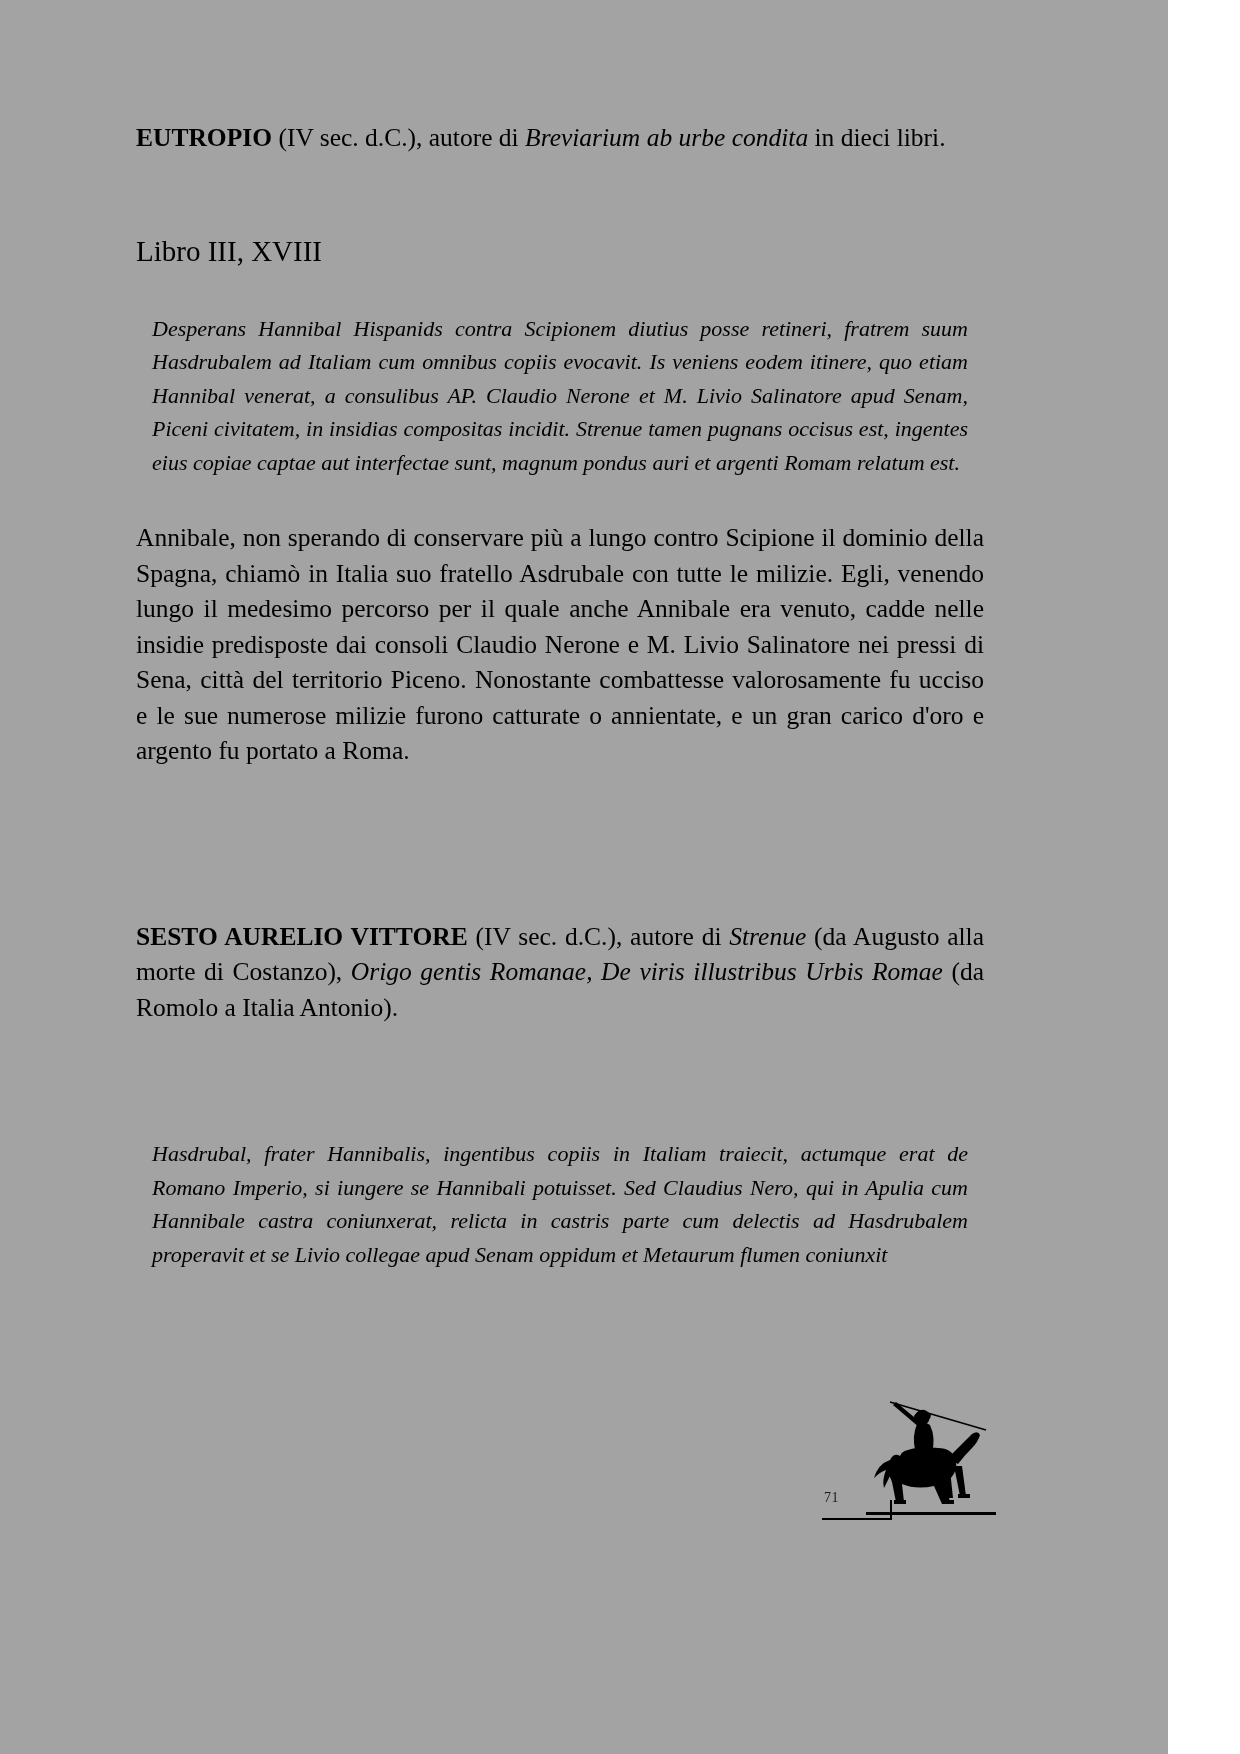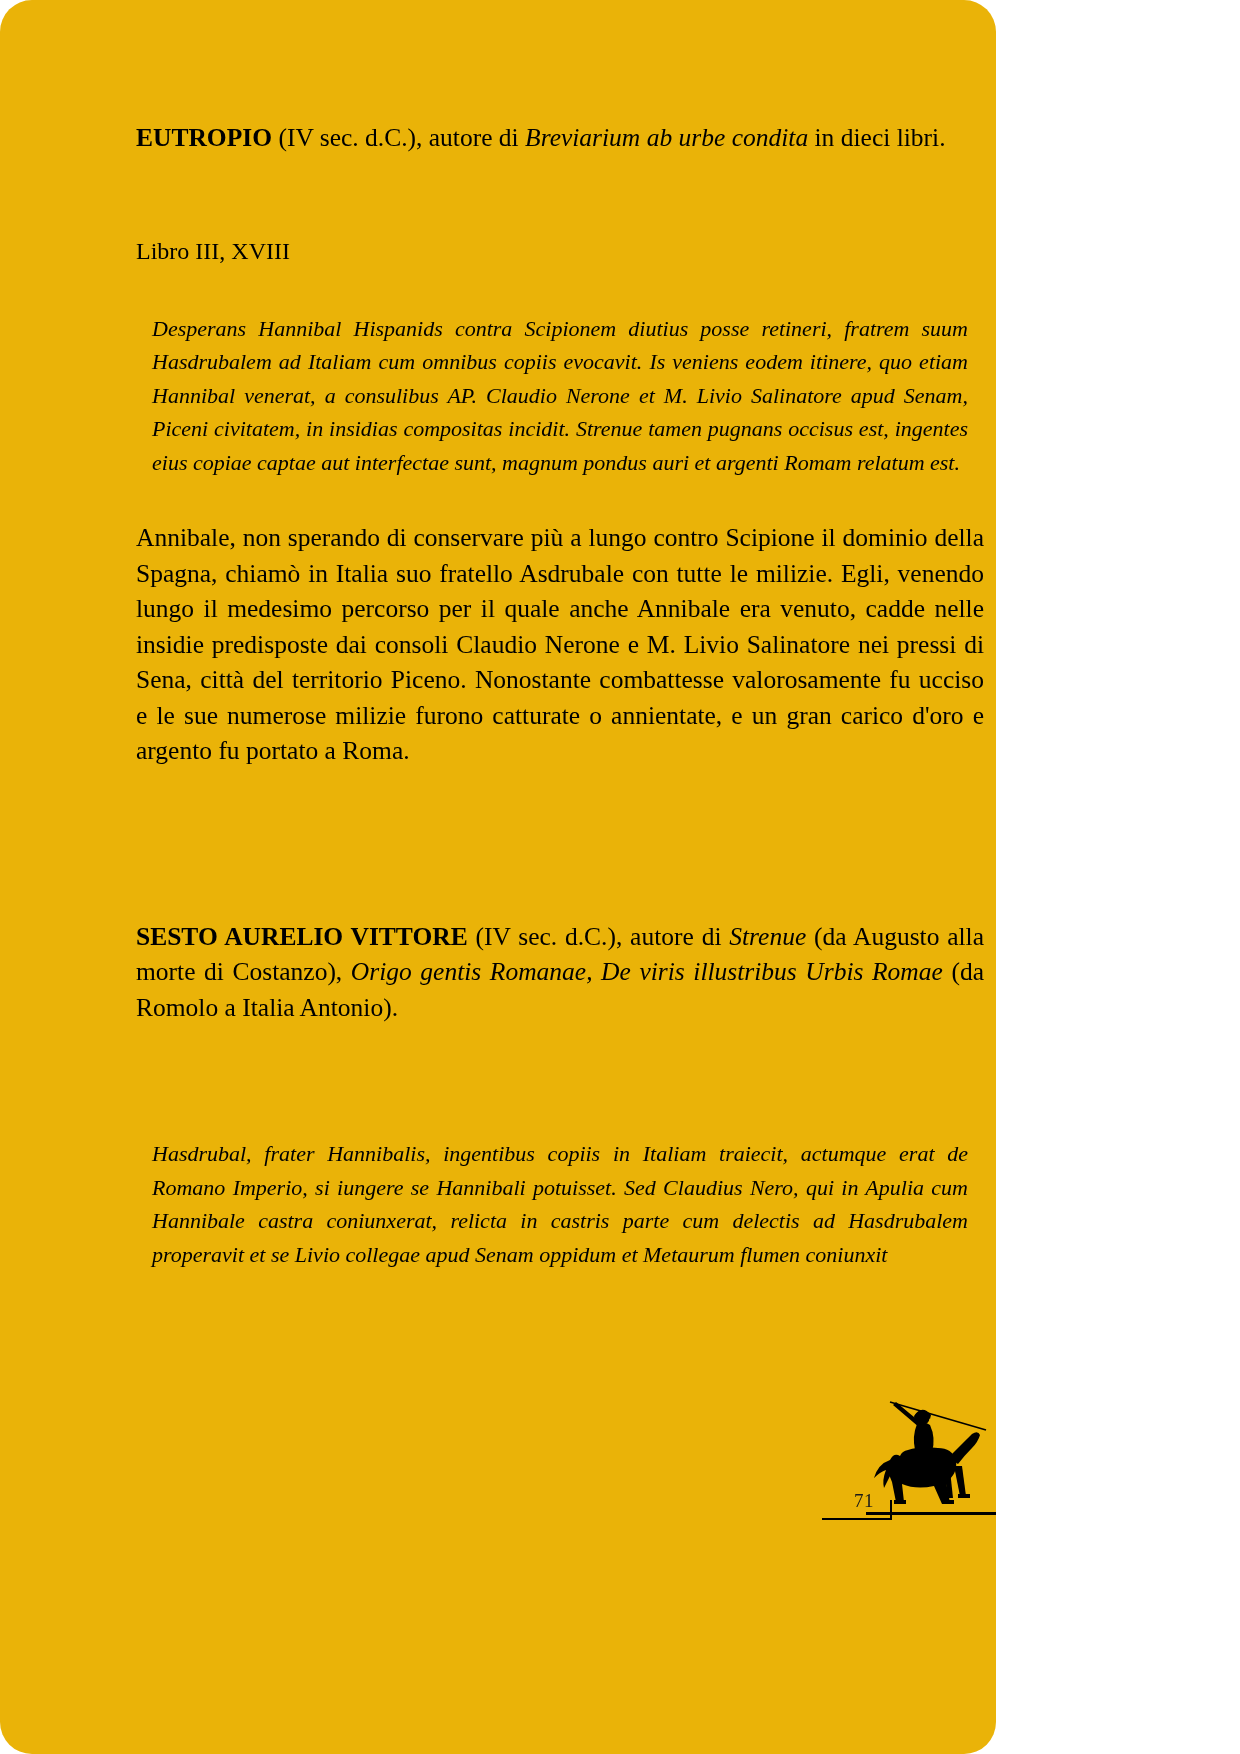--- a/index.html
+++ b/index.html
@@ -12,24 +12,23 @@
     background: #ffffff;
     font-family: "Liberation Serif", "DejaVu Serif", serif;
     color: #000000;
     position: relative;
     overflow: hidden;
   }
 
   .page {
     position: absolute;
     left: 0; top: 0;
-    width: 996px;
+    width: 1168px;
     height: 1754px;
-    background: #eab308;
-    border-radius: 32px;
+    background: #a3a3a3;
   }
 
   .content {
     position: absolute;
     left: 136px;
     top: 120px;
     width: 848px;
   }
 
   
@@ -49,21 +48,21 @@
 
   .latin {
     font-style: italic;
     font-size: 22px;
     line-height: 33.5px;
     text-align: justify;
     margin: 16px;
   }
 
   .heading-line {
-    font-size: 24px;
+    font-size: 29px;
     line-height: 34px;
     margin: 0;
   }
 
   .bold-name {
     font-weight: bold;
   }
   .it {
     font-style: italic;
   }
@@ -72,23 +71,23 @@
   .sp-intro      { height: 30px; }
   .sp-to-libro   { height: 48px; }
   .sp-after-libro{ height: 28px; }
   .sp-after-latin{ height: 25px; }
   .sp-section    { height: 150px; }
   .sp-small      { height: 20px; }
   .sp-to-par     { height: 48px; }
   .sp-after-par  { height: 28px; }
   .page-number {
     position: absolute;
-    left: 854px;
+    left: 824px;
     top: 1490px;
-    font-size: 19px;
+    font-size: 14px;
     letter-spacing: 0.5px;
     color: #1a1a1a;
   }
   .footer-rule {
     position: absolute;
     left: 822px;
     top: 1518px;
     width: 70px;
     height: 2px;
     background: #000;

